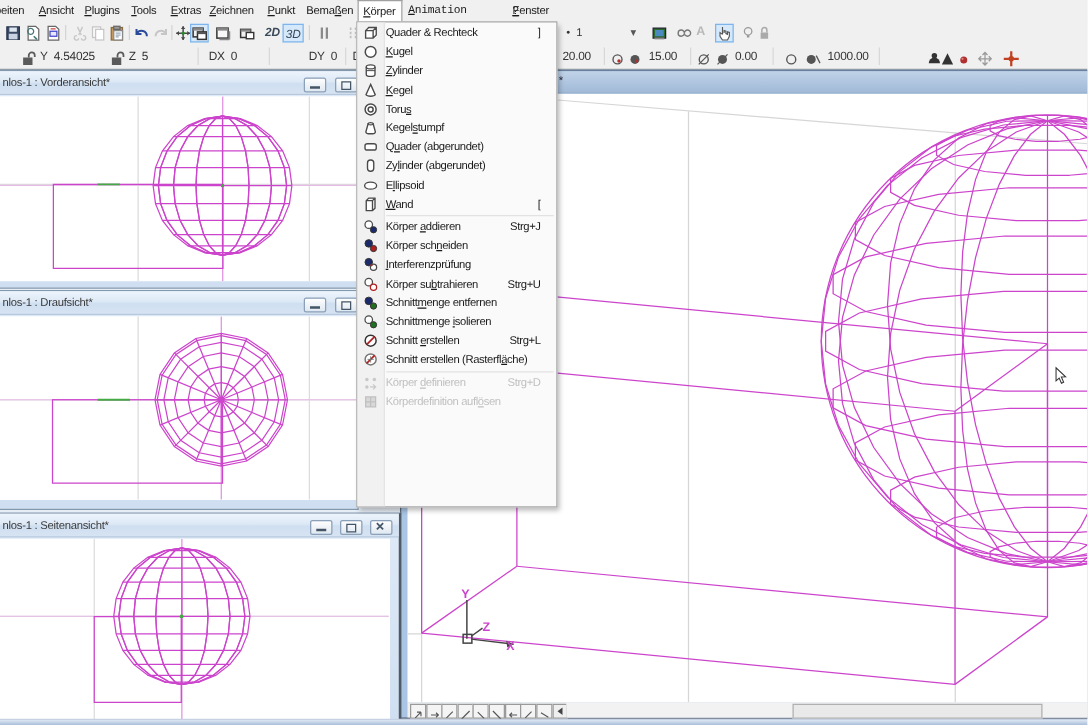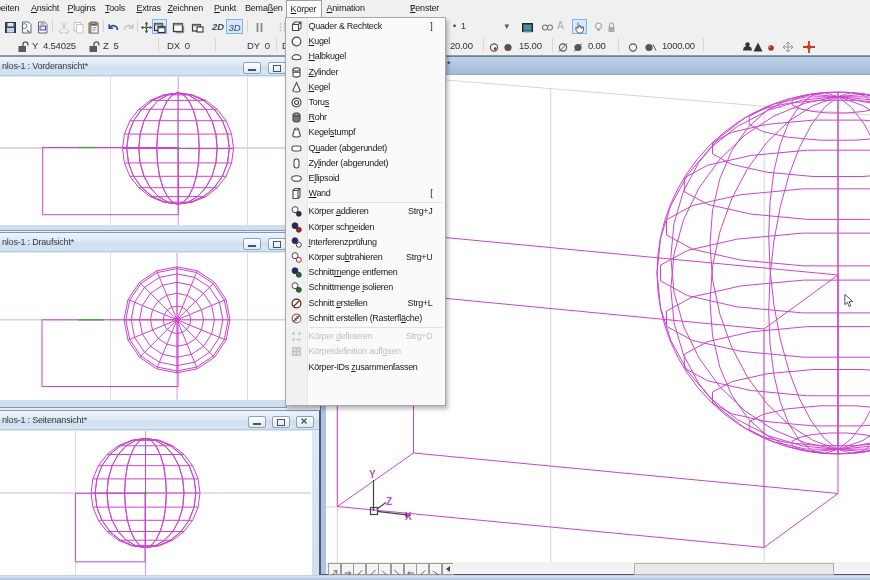--- a/index.html
+++ b/index.html
@@ -257,21 +257,21 @@
 <div class="abs" id="menubar">
     <span class="mb" style="left:-4px;">beiten</span>
     <span class="mb" style="left:31px;"><u>A</u>nsicht</span>
     <span class="mb" style="left:67.5px;"><u>P</u>lugins</span>
     <span class="mb" style="left:105px;"><u>T</u>ools</span>
     <span class="mb" style="left:136.5px;"><u>E</u>xtras</span>
     <span class="mb" style="left:167.5px;"><u>Z</u>eichnen</span>
     <span class="mb" style="left:214px;"><u>P</u>unkt</span>
     <span class="mb" style="left:245px;">Bema<u>ß</u>en</span>
     <span class="mb" style="left:285.5px;width:34px;text-align:center;background:#fff;border:1px solid #a0a0a0;border-bottom:0;height:17px;"><u>K</u>örper</span>
-    <span class="mb" style="left:326.5px;"><u>A</u>nimation</span>
+    <span class="mb" style="left:326.5px;font-family:Liberation Mono, monospace;"><u>A</u>nimation</span>
     <span class="mb" style="left:380px;margin-left:30px;"><u>F</u>enster</span>
     <span class="mb" style="left:410px;"><u>?</u></span>
   </div>
 <div class="abs" id="toolbar">
     <div style="position:absolute;left:4px;top:2.5px;width:13px;height:13px;"><svg width="13" height="13" viewBox="0 0 13 13">
         <rect x="1.5" y="1.5" width="10" height="10" fill="#3a4a66" stroke="#27354d"></rect>
         <rect x="3.5" y="2" width="6" height="3.4" fill="#dce4ee"></rect>
         <rect x="3" y="7" width="7" height="4.5" fill="#c8d2e0"></rect>
       </svg></div>
     <div style="position:absolute;left:20px;top:2.5px;width:13px;height:13px;"><svg width="13" height="13" viewBox="0 0 13 13">
@@ -429,52 +429,38 @@
         <span class="msc">]</span>
       </div>
 <div class="mitem">
         <span class="mic"><svg width="13" height="13" viewBox="0 0 13 13">
             <circle cx="6.5" cy="6.5" r="4.3" fill="#fff" stroke="#4a4a4a" stroke-width="1.2"></circle>
           </svg></span>
         <span class="mtx"><u>K</u>ugel</span>
       </div>
 <div class="mitem">
         <span class="mic"><svg width="13" height="13" viewBox="0 0 13 13">
-            <path d="M2 8 A4.5 3.4 0 0 1 11 8 A4.5 1.7 0 0 1 2 8 Z" fill="#fff" stroke="#4a4a4a" stroke-width="1.1"></path>
-          </svg></span>
-        <span class="mtx"><u>H</u>albkugel</span>
-      </div>
-<div class="mitem">
-        <span class="mic"><svg width="13" height="13" viewBox="0 0 13 13">
             <path d="M3 3.5 L3 9.5 A3.5 1.6 0 0 0 10 9.5 L10 3.5" fill="#fff" stroke="#4a4a4a" stroke-width="1.1"></path>
             <ellipse cx="6.5" cy="3.5" rx="3.5" ry="1.6" fill="#fff" stroke="#4a4a4a" stroke-width="1.1"></ellipse>
             <path d="M3 6.5 h7" stroke="#4a4a4a" stroke-width="0.8"></path>
           </svg></span>
         <span class="mtx"><u>Z</u>ylinder</span>
       </div>
 <div class="mitem">
         <span class="mic"><svg width="13" height="13" viewBox="0 0 13 13">
             <path d="M6.5 1.5 L10.2 9.8 A3.8 1.5 0 0 1 2.8 9.8 Z" fill="#fff" stroke="#4a4a4a" stroke-width="1.1"></path>
           </svg></span>
         <span class="mtx"><u>K</u>egel</span>
       </div>
 <div class="mitem">
         <span class="mic"><svg width="13" height="13" viewBox="0 0 13 13">
             <circle cx="6.5" cy="6.5" r="4.4" fill="#fff" stroke="#4a4a4a" stroke-width="1.2"></circle>
             <circle cx="6.5" cy="6.5" r="2" fill="#fff" stroke="#4a4a4a" stroke-width="1.2"></circle>
           </svg></span>
         <span class="mtx">Toru<u>s</u></span>
-      </div>
-<div class="mitem">
-        <span class="mic"><svg width="13" height="13" viewBox="0 0 13 13">
-            <path d="M3 3.5 L3 9.5 A3.5 1.6 0 0 0 10 9.5 L10 3.5" fill="#777" stroke="#3a3a3a" stroke-width="1"></path>
-            <ellipse cx="6.5" cy="3.5" rx="3.5" ry="1.6" fill="#aaa" stroke="#3a3a3a" stroke-width="1"></ellipse>
-            <ellipse cx="6.5" cy="3.5" rx="1.7" ry="0.8" fill="#fff" stroke="#3a3a3a" stroke-width="0.8"></ellipse>
-          </svg></span>
-        <span class="mtx"><u>R</u>ohr</span>
       </div>
 <div class="mitem">
         <span class="mic"><svg width="13" height="13" viewBox="0 0 13 13">
             <path d="M4.5 3 L8.5 3 L10.3 9.5 A3.8 1.5 0 0 1 2.7 9.5 Z" fill="#fff" stroke="#4a4a4a" stroke-width="1.1"></path>
             <ellipse cx="6.5" cy="3" rx="2" ry="0.9" fill="#fff" stroke="#4a4a4a" stroke-width="0.9"></ellipse>
           </svg></span>
         <span class="mtx">Kegel<u>s</u>tumpf</span>
       </div>
 <div class="mitem">
         <span class="mic"><svg width="13" height="13" viewBox="0 0 13 13">
@@ -578,24 +564,20 @@
         <span class="mtx">Körper <u>d</u>efinieren</span>
         <span class="msc"><span style="color:#c0c0c0">Strg+D</span></span>
       </div>
 <div class="mitem dis">
         <span class="mic"><svg width="13" height="13" viewBox="0 0 13 13">
             <rect x="2.5" y="2.5" width="8" height="8" fill="#d8d8d8" stroke="#c0c0c0"></rect>
             <path d="M2.5 6.5 h8 M6.5 2.5 v8" stroke="#c0c0c0"></path>
           </svg></span>
         <span class="mtx">Körperdefinition aufl<u>ö</u>sen</span>
       </div>
-<div class="mitem">
-        <span class="mic"><svg width="13" height="13" viewBox="0 0 13 13"></svg></span>
-        <span class="mtx">Körper-IDs <u>z</u>usammenfassen</span>
-      </div>
   </div>
 </div>
 
 <div class="abs" style="left:0;top:575px;width:870px;height:5px;background:linear-gradient(#dde7f3,#9db3d2);border-top:1px solid #c6d2e4;"></div>
 
 <svg class="abs" style="left:843.5px;top:293px;z-index:99" width="10" height="15" viewBox="0 0 12 17">
 <path d="M1 1 L1 13.5 L4 10.8 L6.2 15.8 L8.3 14.8 L6.1 9.9 L10.2 9.6 Z" fill="#fff" stroke="#333" stroke-width="1"></path>
 </svg>
 
 </body></html>

